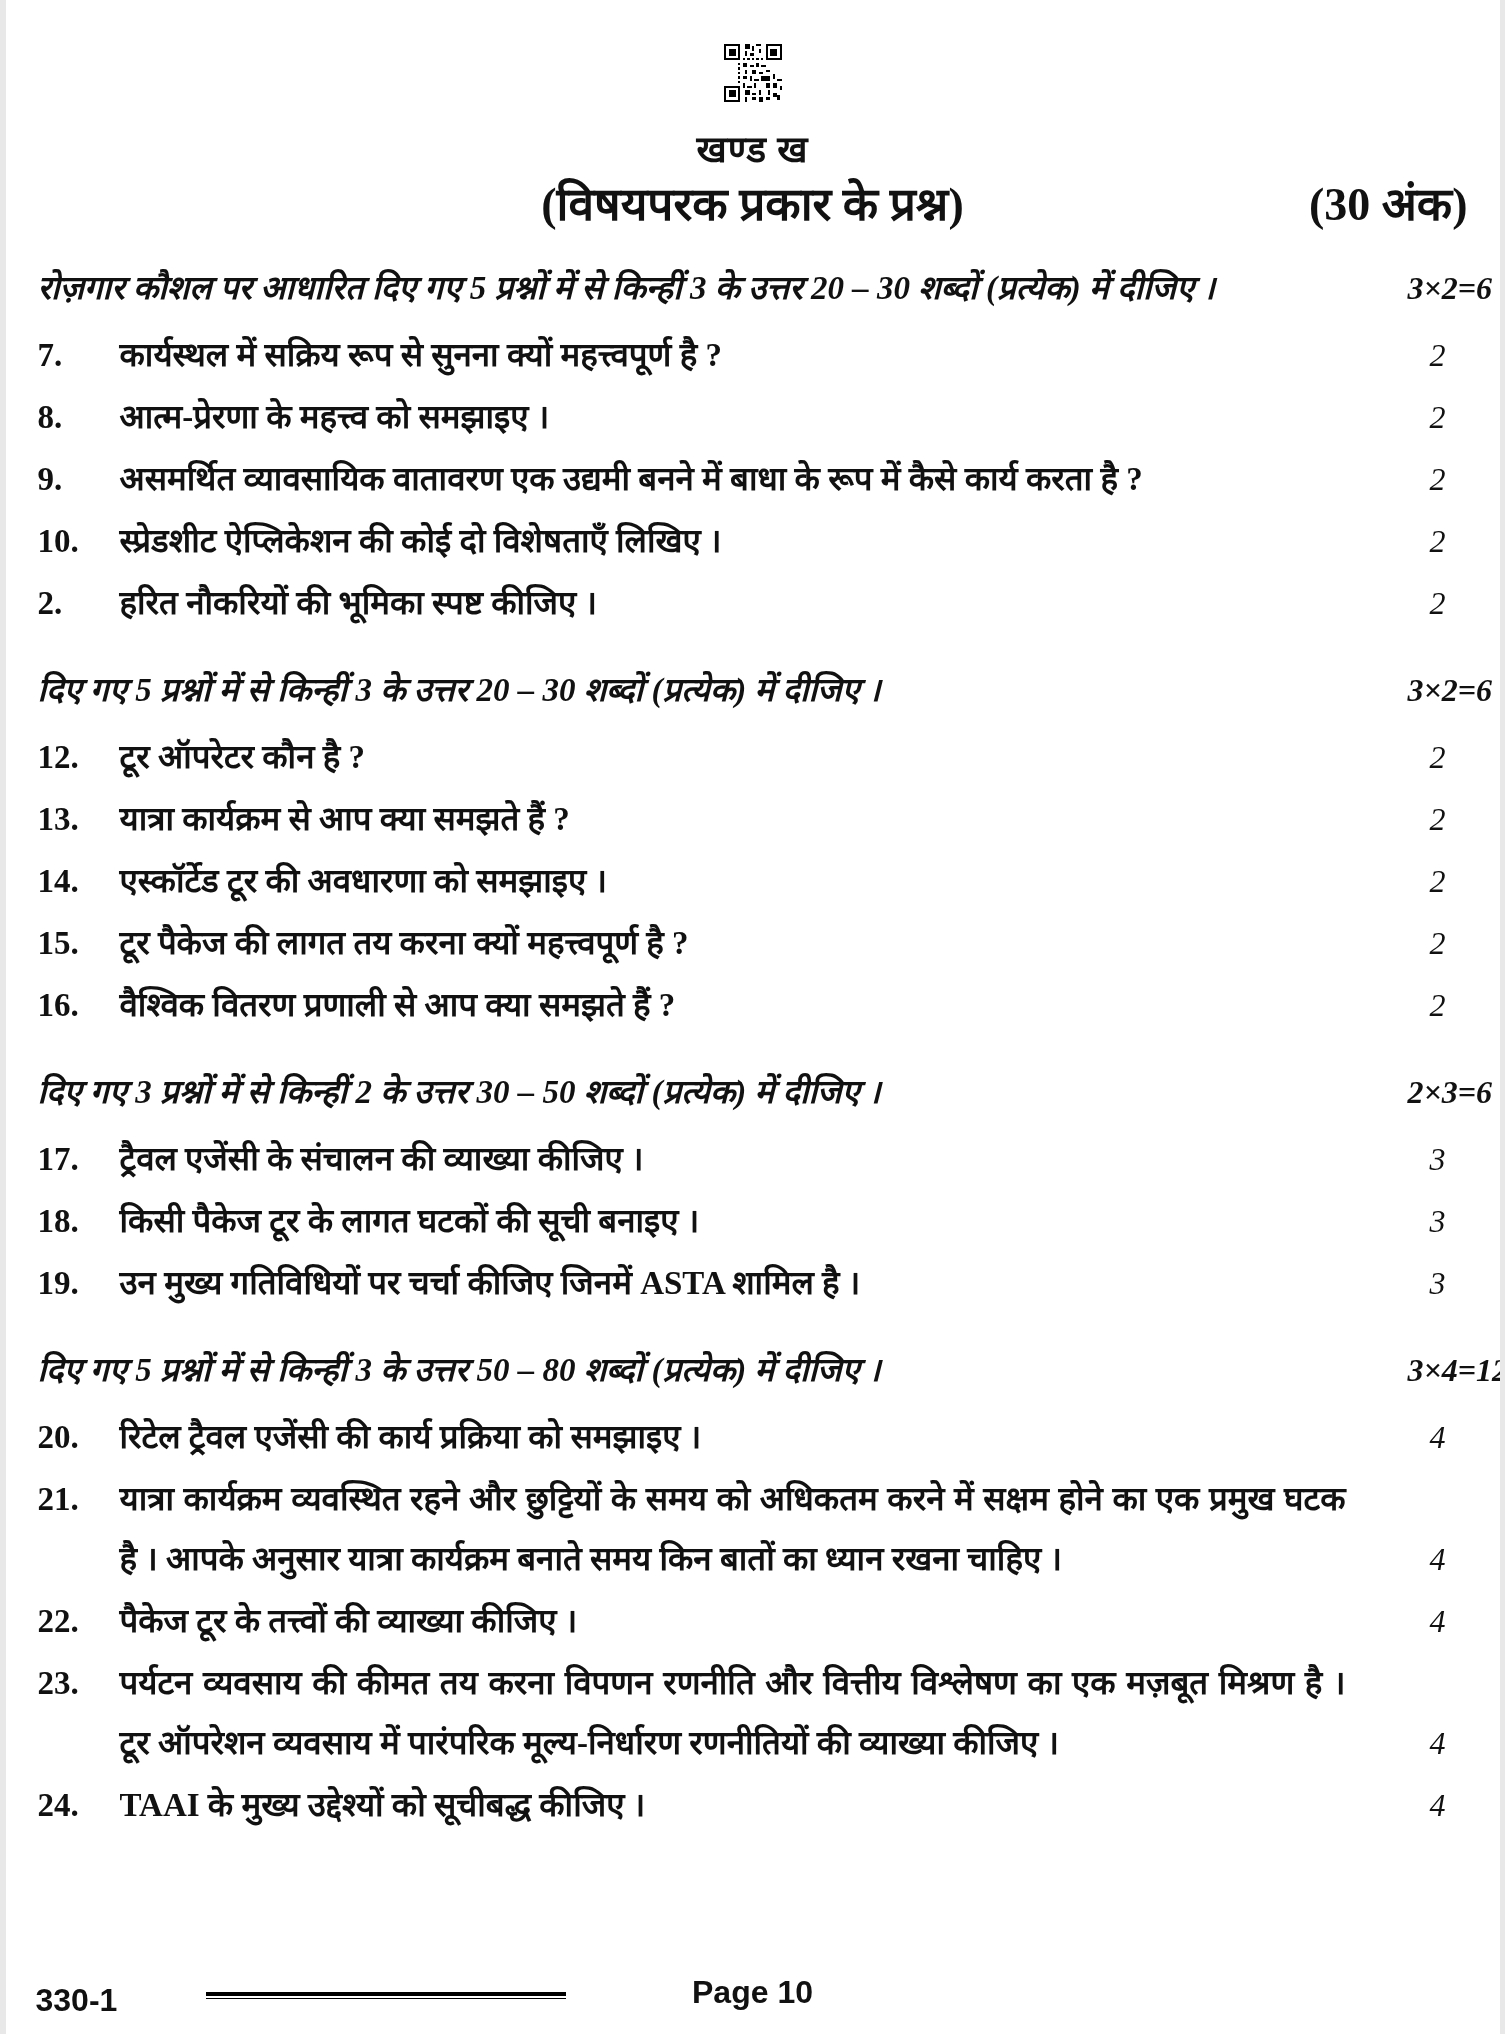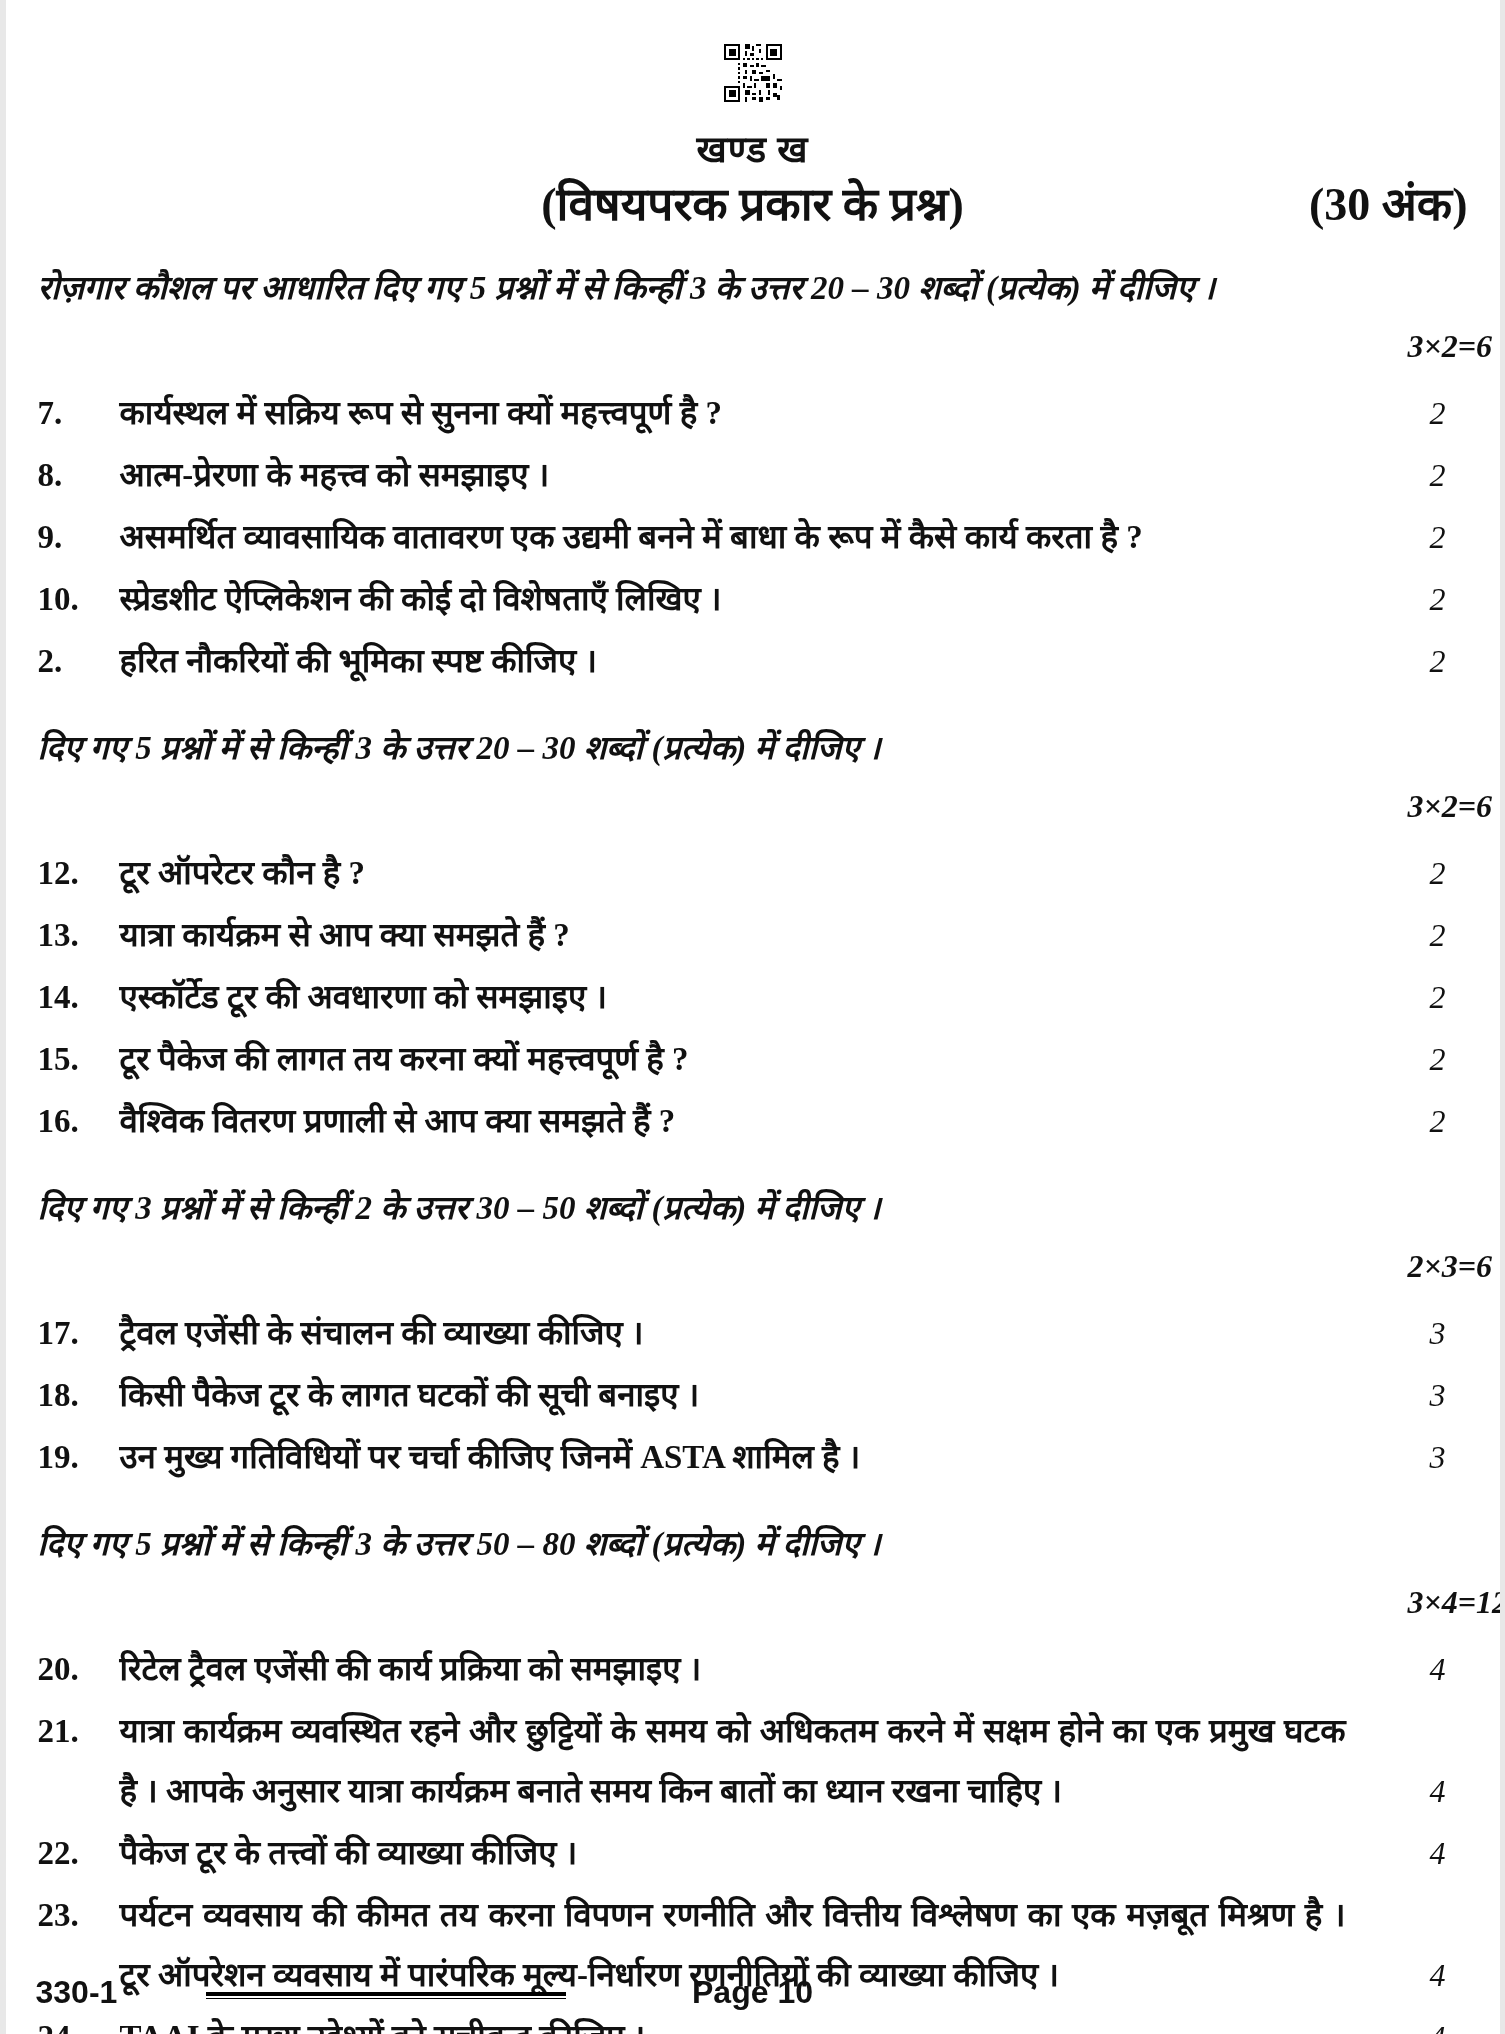--- a/index.html
+++ b/index.html
@@ -41,21 +41,20 @@
   .blocks{
     padding:0 32px;
   }
   .instr-row{
     display:flex;
     margin:28px 0 8px 0;
     font-style:italic;
     font-weight:700;
     font-size:33px;
     line-height:58px;
-    flex-direction:column;
   }
   .instr-text{
     flex:1;
     padding-right:44px;
     text-align:justify;
   }
   .q-row{
     display:flex;
     margin-top:2px;
     font-size:33px;
@@ -90,21 +89,21 @@
     left:0;
     bottom:16px;
     width:100%;
     height:46px;
     font-family:"Liberation Sans","DejaVu Sans",sans-serif;
     font-size:32px;
   }
   .paper-code{
     position:absolute;
     left:30px;
-    top:2px;
+    top:10px;
     font-weight:700;
   }
   .footer-line{
     position:absolute;
     left:200px;
     top:20px;
     width:360px;
     height:2px;
     border-top:4px solid #000;
     border-bottom:1px solid #000;

